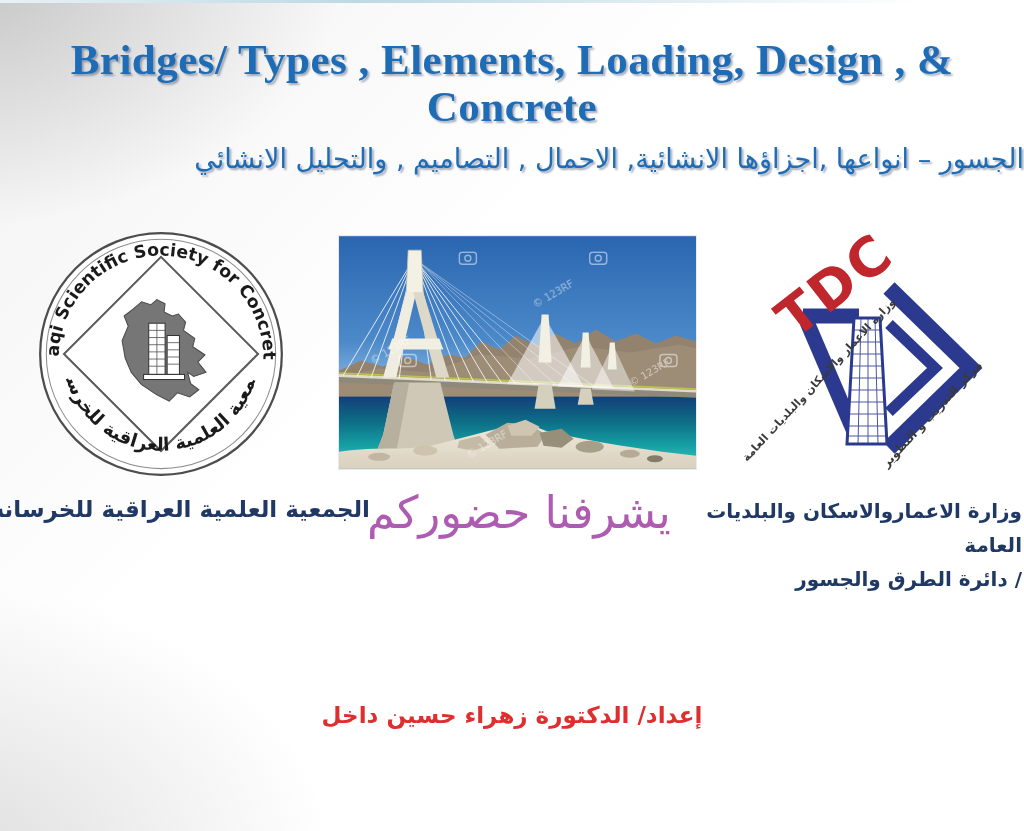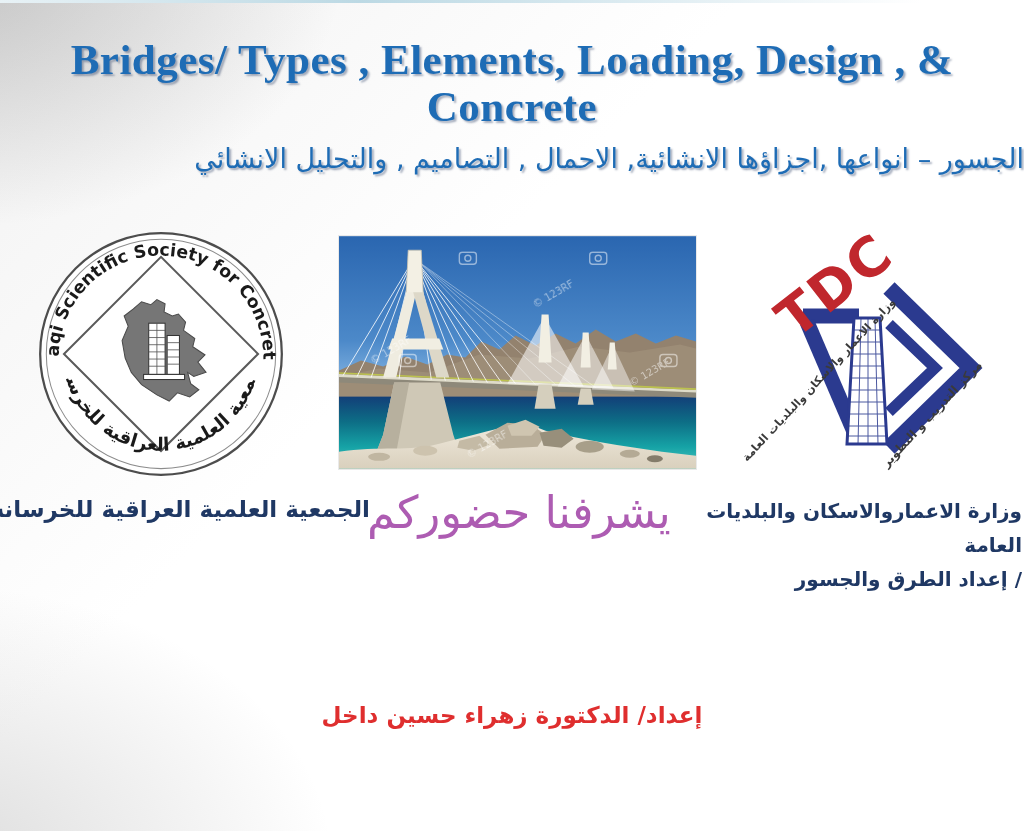--- a/index.html
+++ b/index.html
@@ -251,20 +251,20 @@
       <text transform="translate(10,238) rotate(-47)" font-size="11" font-weight="700" fill="#3a3a3a" textLength="218">وزارة الاعمار والاسكان والبلديات العامة</text>
       <text transform="translate(150,244) rotate(-47)" font-size="12" font-weight="700" fill="#3a3a3a" textLength="140">مركز التدريب و التطوير</text>
     </svg>
   </div>
 
   <div class="society-name">الجمعية العلمية العراقية للخرسانة</div>
   <div class="invitation">يشرفنا حضوركم</div>
   <div class="ministry">
     <div>وزارة الاعماروالاسكان والبلديات</div>
     <div>العامة</div>
-    <div>/ إعداد الطرق والجسور</div>
+    <div>/ دائرة الطرق والجسور</div>
   </div>
 
 
   <div class="prepared">
     <div>إعداد/ الدكتورة زهراء حسين داخل</div>
   </div>
 </div>
 
 </body></html>

